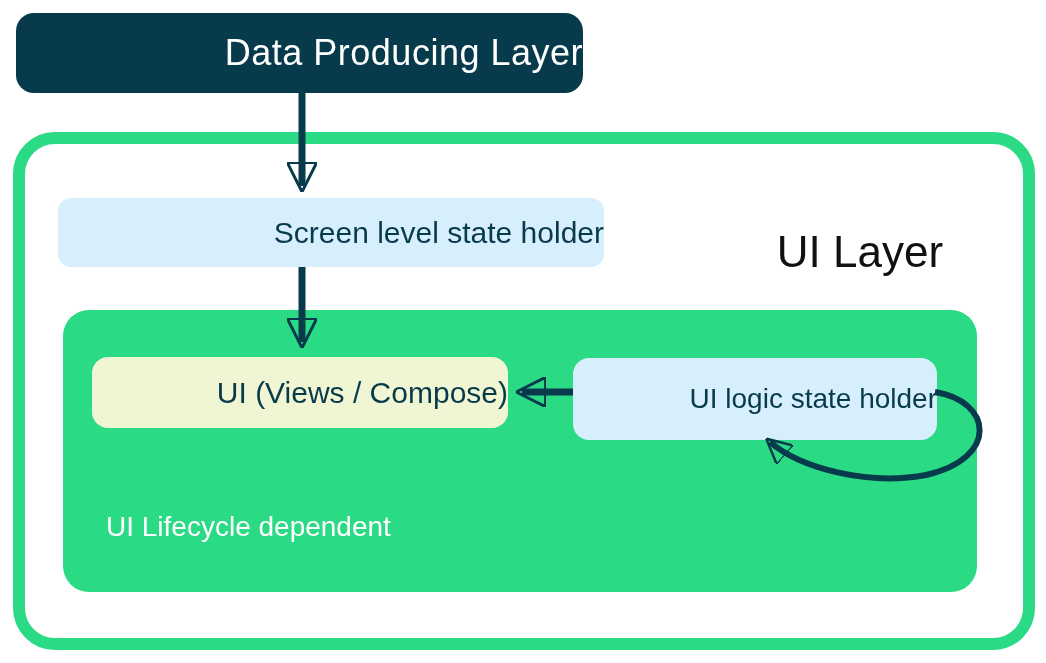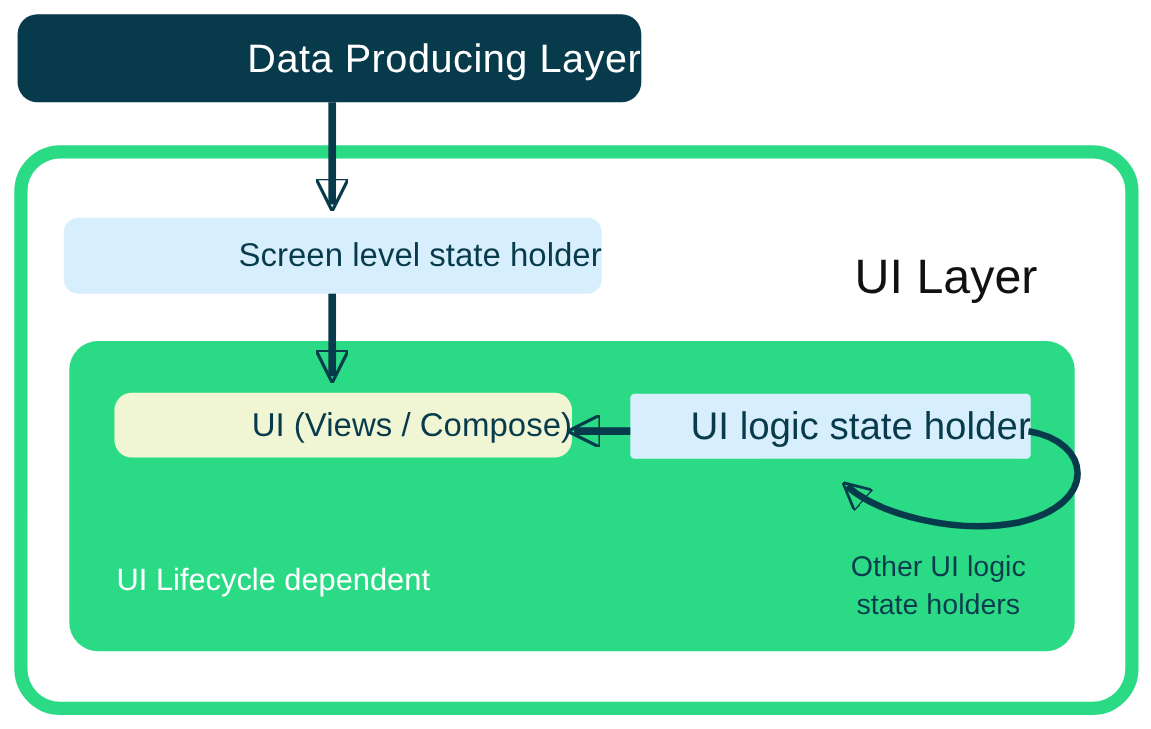--- a/index.html
+++ b/index.html
@@ -49,49 +49,49 @@
     width: 200px;
     text-align: center;
     color: #111111;
     font-size: 44px;
     line-height: 1.1;
     margin-top: 40px;
   }
   
   #screen-holder-box {
     left: 58px; top: 198px;
-    width: 489px; height: 69px;
+    width: 546px; height: 69px;
     background: #D7EEFC;
     border-radius: 13px;
     color: #073B4C;
     font-size: 30px;
   }
   
   #lifecycle-box {
     position: absolute;
     left: 63px; top: 310px;
     width: 914px; height: 282px;
     background: #2BDA84;
     border-radius: 26px;
   }
   #ui-views-box {
-    left: 104px; top: 357px;
-    width: 416px; height: 59px;
+    left: 92px; top: 357px;
+    width: 416px; height: 71px;
     background: #F0F6D3;
     border-radius: 16px;
     color: #073B4C;
     font-size: 30px;
   }
   #ui-logic-box {
     left: 573px; top: 358px;
-    width: 364px; height: 59px;
+    width: 364px; height: 82px;
     background: #D7EEFC;
-    border-radius: 4px;
+    border-radius: 16px;
     color: #073B4C;
-    font-size: 35px;
+    font-size: 28px;
   }
   #lifecycle-caption {
     position: absolute;
     left: 106px; top: 511px;
     color: #ffffff;
     font-size: 28px;
     white-space: nowrap;
   }
   #other-holders-note {
     position: absolute;
@@ -135,24 +135,20 @@
   <div class="box" id="ui-views-box">
     <span>UI (Views / Compose)</span>
   </div>
 
   <div class="box" id="ui-logic-box">
     <span>UI logic state holder</span>
   </div>
 
   <div id="lifecycle-caption">UI Lifecycle dependent</div>
 
-  <div id="other-holders-note">
-    <div>Other UI logic</div>
-    <div>state holders</div>
-  </div>
 
   <svg id="arrow-svg" viewBox="0 0 1046 663" xmlns="http://www.w3.org/2000/svg">
     <defs>
       <marker id="head" viewBox="0 0 10 10" refX="8" refY="5" markerWidth="4.2" markerHeight="4.2" orient="auto-start-reverse">
         <path d="M0,0 L10,5 L0,10 z" fill="#073B4C" stroke="none"></path>
       </marker>
     </defs>
     <line x1="302" y1="93" x2="302" y2="186" stroke-width="7" marker-end="url(#head)"></line>
     <line x1="302" y1="267" x2="302" y2="342" stroke-width="7" marker-end="url(#head)"></line>
     <line x1="573" y1="392" x2="522" y2="392" stroke-width="7" marker-end="url(#head)"></line>

